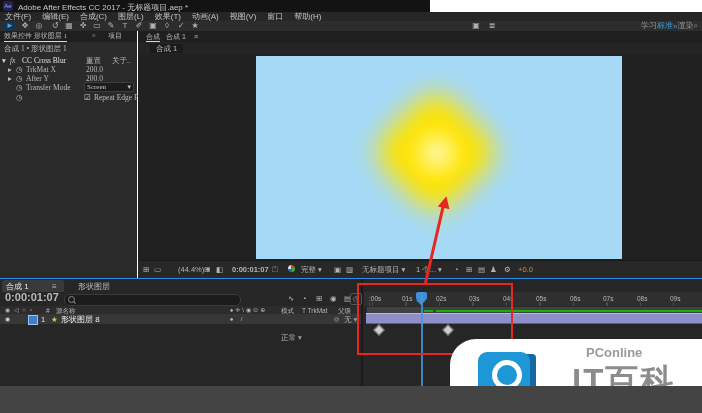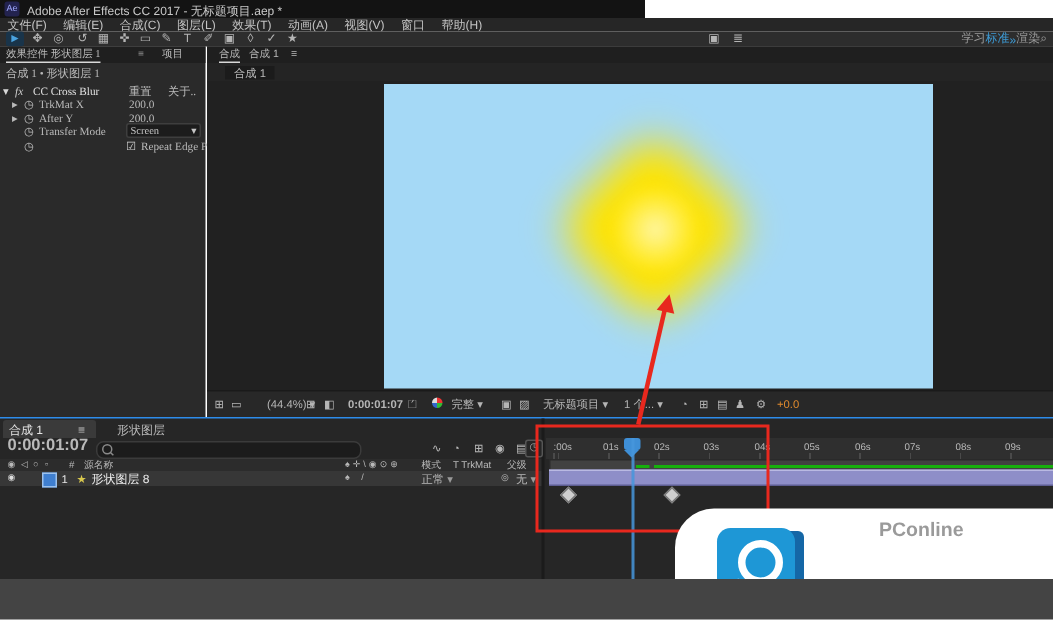--- a/index.html
+++ b/index.html
@@ -233,21 +233,21 @@
       <span class="pr" style="left:338px;top:0;font-size:6.5px;">父级</span>
     </div>
 
     <div class="abs" style="left:0;top:35px;width:362px;height:10px;background:#373737;">
       <span class="pr" style="left:5px;top:1px;font-size:6px;color:#ddd;">◉</span>
       <span style="position:absolute;left:28px;top:1px;width:8px;height:8px;background:#3f7fd0;border:1px solid #9cc2ee;"></span>
       <span class="pr" style="left:41px;top:1px;color:#e5e5e5;">1</span>
       <span class="pr" style="left:51px;top:1px;color:#d8c84e;">★</span>
       <span class="pr" style="left:61px;top:1px;color:#ececec;font-size:8px;">形状图层 8</span>
       <span class="pr dim" style="left:230px;top:1px;font-size:6px;letter-spacing:3px;">♠ /</span>
-      <span class="pr" style="left:281px;top:1px;">
+      <span class="pr" style="left:281px;top:19px;">
         <span>正常</span> <span class="dim">▾</span>
       </span>
       <span class="pr dim" style="left:334px;top:1px;font-size:6px;">◎</span>
       <span class="pr" style="left:344px;top:1px;">
         <span>无</span> <span class="dim">▾</span>
       </span>
     </div>
 
 
     <div class="vline" style="left:361px;top:0;height:135px;width:2px;background:#1b1b1b;"></div>
@@ -288,15 +288,16 @@
   <div class="abs" id="red-arrow-line"></div>
   <div class="abs" id="red-arrow-head"></div>
 
   <div class="abs" id="watermark">
     <div id="wm-ribbon"></div>
     <div id="wm-logo">
       <div id="wm-lens"></div>
       <div id="wm-handle"></div>
     </div>
     <div id="wm-brand">PConline</div>
+    <div id="wm-title">IT百科</div>
   </div>
 
 </div>
 
 </body></html>

